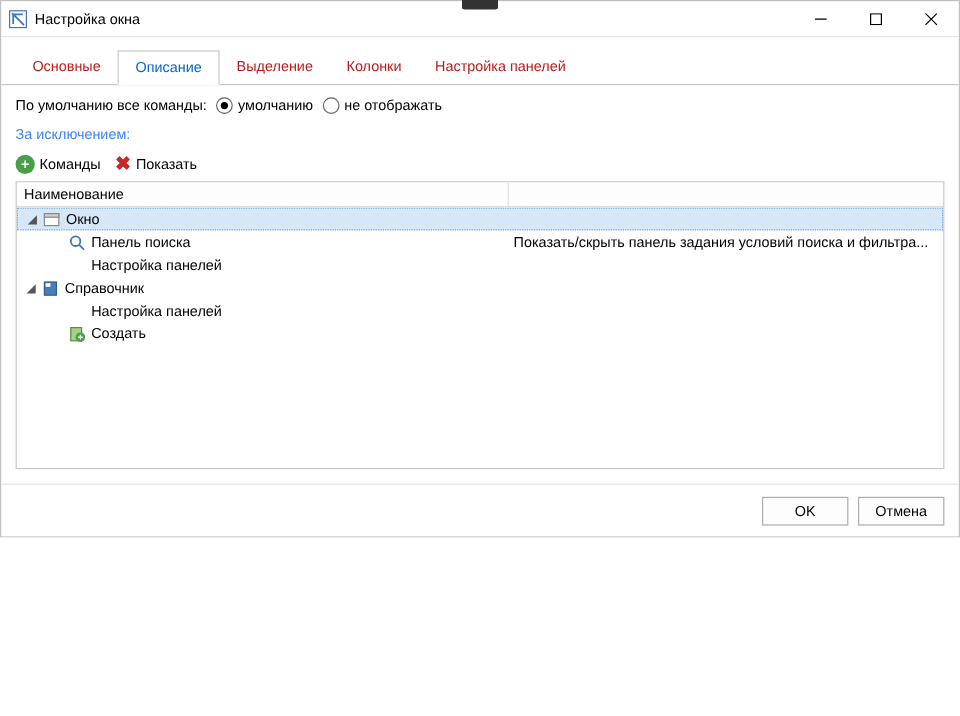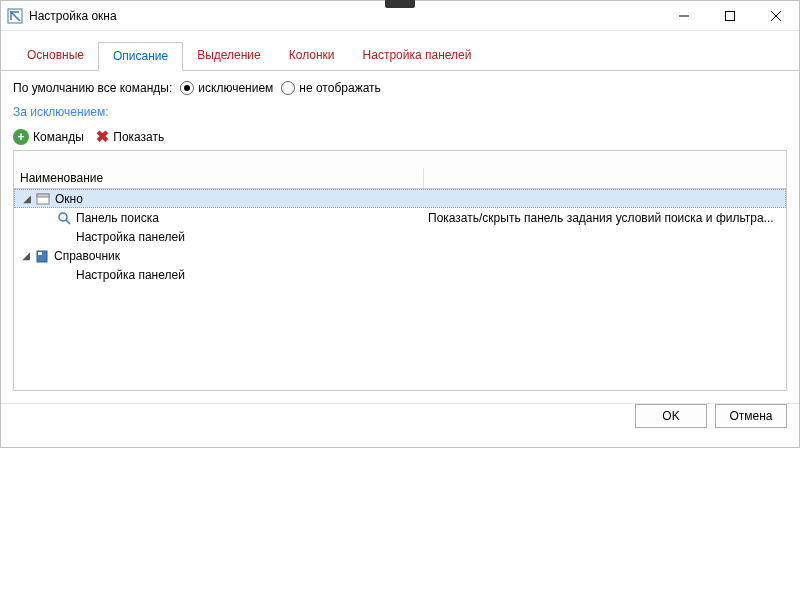--- a/index.html
+++ b/index.html
@@ -32,35 +32,35 @@
 
   .toolbar { display: flex; align-items: center; gap: 12px; margin-bottom: 4px; }
   .tool { display: flex; align-items: center; gap: 4px; cursor: default; }
   .icon-circle { width: 16px; height: 16px; border-radius: 50%; display: flex; align-items: center; justify-content: center; color: #fff; font-weight: bold; font-size: 12px; line-height: 1; }
   .add-icon { background: #4a9e4a; }
   .del-icon { color: #c62828; font-size: 16px; font-weight: bold; }
 
   
   .table { flex: 1; border: 1px solid #c9c9c9; display: flex; flex-direction: column; overflow: hidden; }
   .thead { display: flex; background: #fdfdfd; border-bottom: 1px solid #c9c9c9; }
-  .th { padding: 3px 6px; border-right: 1px solid #e0e0e0; margin-top: 17px; }
+  .th { padding: 3px 6px; border-right: 1px solid #e0e0e0; }
   .th.name { flex: 0 0 410px; }
   .th.desc { flex: 1; }
   .tbody { flex: 1; overflow: auto; background: #fff; }
   .trow { display: flex; align-items: center; height: 19px; }
   .trow.selected { background: #d6e8f7; border: 1px dotted #7aa7d0; }
   .cell.name { flex: 0 0 410px; display: flex; align-items: center; height: 100%; overflow: hidden; }
   .cell.desc { flex: 1; padding: 0 4px; white-space: nowrap; overflow: hidden; text-overflow: ellipsis; }
   .indent { display: inline-block; height: 1px; }
   .expander { width: 12px; display: inline-flex; justify-content: center; align-items: center; font-size: 10px; color: #555; margin-right: 2px; }
   .row-icon { width: 16px; height: 16px; display: inline-flex; align-items: center; justify-content: center; margin-right: 4px; }
   .row-label { white-space: nowrap; }
 
   
-  .footer { height: 44px; display: flex; justify-content: flex-end; padding: 0 12px; gap: 8px; border-top: 1px solid #e5e5e5; }
+  .footer { height: 44px; display: flex; align-items: center; justify-content: flex-end; padding: 0 12px; gap: 8px; border-top: 1px solid #e5e5e5; }
   .btn { min-width: 72px; height: 24px; border: 1px solid #adadad; background: #fdfdfd; display: flex; align-items: center; justify-content: center; cursor: default; }
 
   
   svg { display: block; }
 </style>
 </head>
 <body>
 
 <div class="window">
 
@@ -102,21 +102,21 @@
     </div>
 
   <div class="body">
 
     <div class="row">
       <span>По умолчанию все команды:</span>
       <label class="radio-wrap">
         <span class="radio-outer">
             <span class="radio-inner"></span>
           </span>
-        <span>исключением</span>
+        <span>умолчанию</span>
       </label>
       <label class="radio-wrap">
         <span class="radio-outer"></span>
         <span>не отображать</span>
       </label>
     </div>
 
     <div class="exception-label">За исключением:</div>
 
     <div class="toolbar">
@@ -188,20 +188,35 @@
           </div>
           <div class="trow">
             <div class="cell name">
               <span class="indent" style="width: 28px;"></span>
               <span class="expander"></span>
               <span class="row-icon"></span>
               <span class="row-label">Настройка панелей</span>
             </div>
             <div class="cell desc"></div>
           </div>
+          <div class="trow">
+            <div class="cell name">
+              <span class="indent" style="width: 28px;"></span>
+              <span class="expander"></span>
+              <span class="row-icon">
+                <svg width="14" height="14">
+                  <rect x="2" y="2" width="9" height="11" fill="#a8d08d" stroke="#5a8a3a"></rect>
+                  <circle cx="10" cy="10" r="4" fill="#4a9e4a"></circle>
+                  <path d="M10 8 V12 M8 10 H12" stroke="#fff" stroke-width="1.2"></path>
+                </svg>
+              </span>
+              <span class="row-label">Создать</span>
+            </div>
+            <div class="cell desc"></div>
+          </div>
         </div>
     </div>
 
   </div>
 
   <div class="footer">
     <div class="btn">
         <span>OK</span>
       </div>
     <div class="btn">

